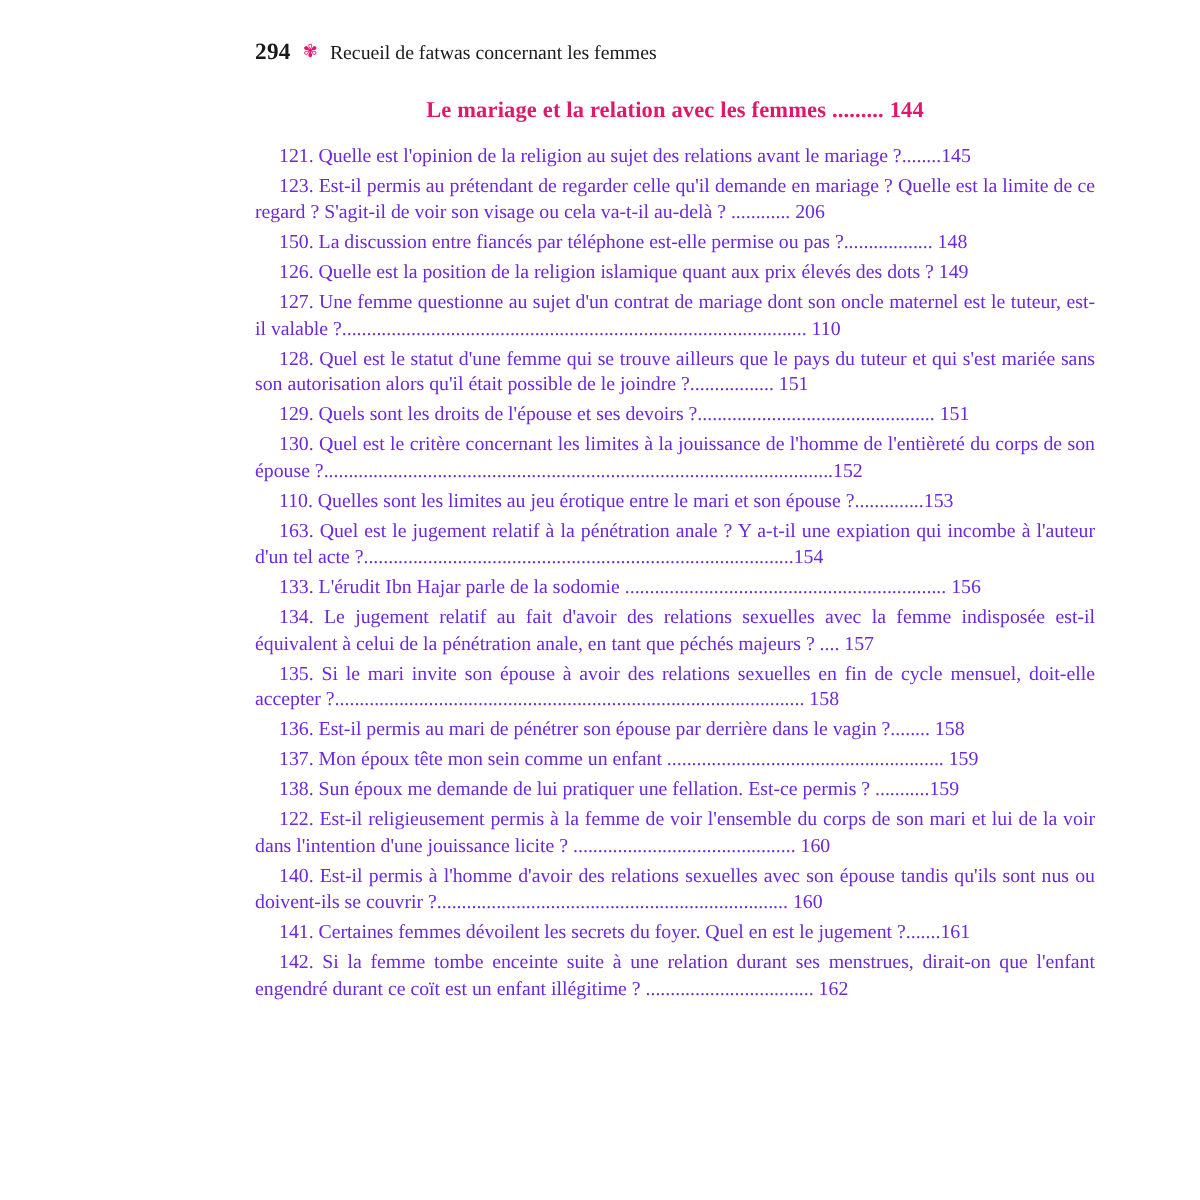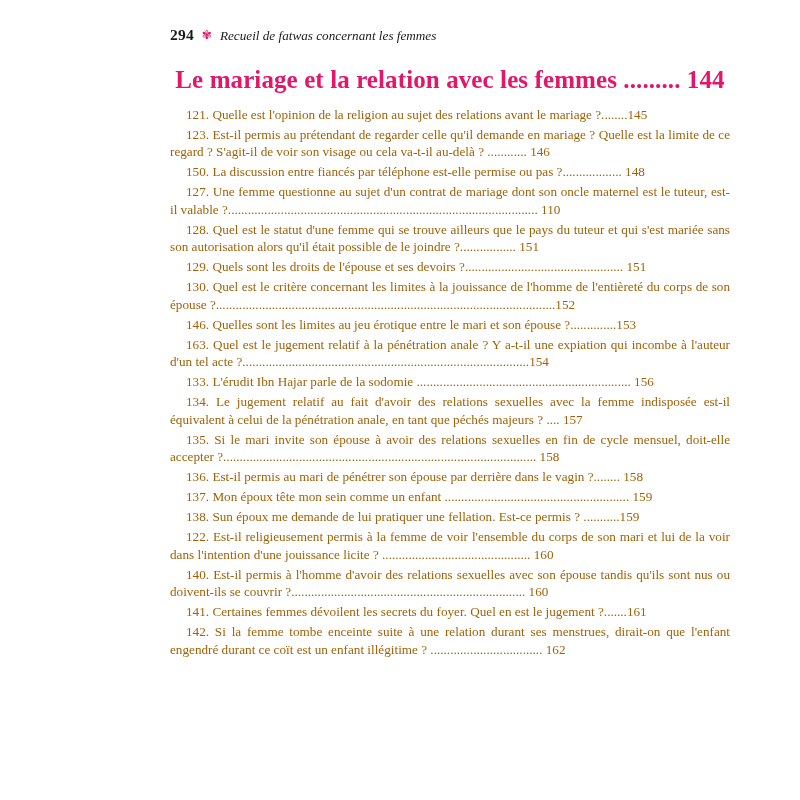--- a/index.html
+++ b/index.html
@@ -37,70 +37,70 @@
   .head-orn {
     color: #e2176a;
     font-size: 12px;
     line-height: 1;
     position: relative;
     top: -1px;
   }
   .head-title {
     font-family: "Liberation Serif", serif;
     font-size: 13.2px;
-    font-style: italic;
     color: #1a1a1a;
   }
   .section-title {
     margin: 22px 0 12px 0;
     text-align: center;
     color: #e2176a;
     font-family: "Liberation Serif", serif;
     font-weight: bold;
-    font-size: 25px;
+    font-size: 15px;
     letter-spacing: 0.1px;
   }
   .toc {
     margin: 0;
     padding: 0;
     list-style: none;
   }
   .toc-entry {
     font-family: "Liberation Serif", serif;
     font-size: 13.2px;
     line-height: 1.325;
     text-align: justify;
     text-indent: 16px;
     margin: 0 0 2.5px 0;
-    color: #a16207;
+    color: #6d28d9;
   }
   .it { font-style: italic; }
 </style>
 </head>
 <body>
 
 <div class="page">
 
   <div class="running-head">
     <span class="folio">294</span>
     <span class="head-orn">✾</span>
     <span class="head-title">Recueil de fatwas concernant les femmes</span>
   </div>
 
   <div class="section-title">Le mariage et la relation avec les femmes ......... 144</div>
 
   <ul class="toc">
     <li class="toc-entry">121.  Quelle est l'opinion de la religion au sujet des relations avant le mariage ?........145</li>
-    <li class="toc-entry">123.  Est-il permis au prétendant de regarder celle qu'il demande en mariage ? Quelle est la limite de ce regard ? S'agit-il de voir son visage ou cela va-t-il au-delà ? ............ 146</li>
+    <li class="toc-entry">123.  Est-il permis au prétendant de regarder celle qu'il demande en mariage ? Quelle est la limite de ce regard ? S'agit-il de voir son visage ou cela va-t-il au-delà ? ............ 206</li>
     <li class="toc-entry">150.  La discussion entre fiancés par téléphone est-elle permise ou pas ?.................. 148</li>
+    <li class="toc-entry">126.  Quelle est la position de la religion islamique quant aux prix élevés des dots ? 149</li>
     <li class="toc-entry">127.  Une femme questionne au sujet d'un contrat de mariage dont son oncle maternel est le tuteur, est-il valable ?.............................................................................................. 110</li>
     <li class="toc-entry">128.  Quel est le statut d'une femme qui se trouve ailleurs que le pays du tuteur et qui s'est mariée sans son autorisation alors qu'il était possible de le joindre ?................. 151</li>
     <li class="toc-entry">129.  Quels sont les droits de l'épouse et ses devoirs ?................................................ 151</li>
     <li class="toc-entry">130.  Quel est le critère concernant les limites à la jouissance de l'homme de l'entièreté du corps de son épouse ?.......................................................................................................152</li>
-    <li class="toc-entry">146.  Quelles sont les limites au jeu érotique entre le mari et son épouse ?..............153</li>
+    <li class="toc-entry">110.  Quelles sont les limites au jeu érotique entre le mari et son épouse ?..............153</li>
     <li class="toc-entry">163.  Quel est le jugement relatif à la pénétration anale ? Y a-t-il une expiation qui incombe à l'auteur d'un tel acte ?.......................................................................................154</li>
     <li class="toc-entry">133.  L'érudit Ibn Hajar parle de la sodomie ................................................................. 156</li>
     <li class="toc-entry">134.  Le jugement relatif au fait d'avoir des relations sexuelles avec la femme indisposée est-il équivalent à celui de la pénétration anale, en tant que péchés majeurs ? .... 157</li>
     <li class="toc-entry">135.  Si le mari invite son épouse à avoir des relations sexuelles en fin de cycle mensuel, doit-elle accepter ?............................................................................................... 158</li>
     <li class="toc-entry">136.  Est-il permis au mari de pénétrer son épouse par derrière dans le vagin ?........ 158</li>
     <li class="toc-entry">137.  Mon époux tête mon sein comme un enfant ........................................................ 159</li>
     <li class="toc-entry">138.  Sun époux me demande de lui pratiquer une fellation. Est-ce permis ? ...........159</li>
     <li class="toc-entry">122.  Est-il religieusement permis à la femme de voir l'ensemble du corps de son mari et lui de la voir dans l'intention d'une jouissance licite ? ............................................. 160</li>
     <li class="toc-entry">140.  Est-il permis à l'homme d'avoir des relations sexuelles avec son épouse tandis qu'ils sont nus ou doivent-ils se couvrir ?....................................................................... 160</li>
     <li class="toc-entry">141.  Certaines femmes dévoilent les secrets du foyer. Quel en est le jugement ?.......161</li>

